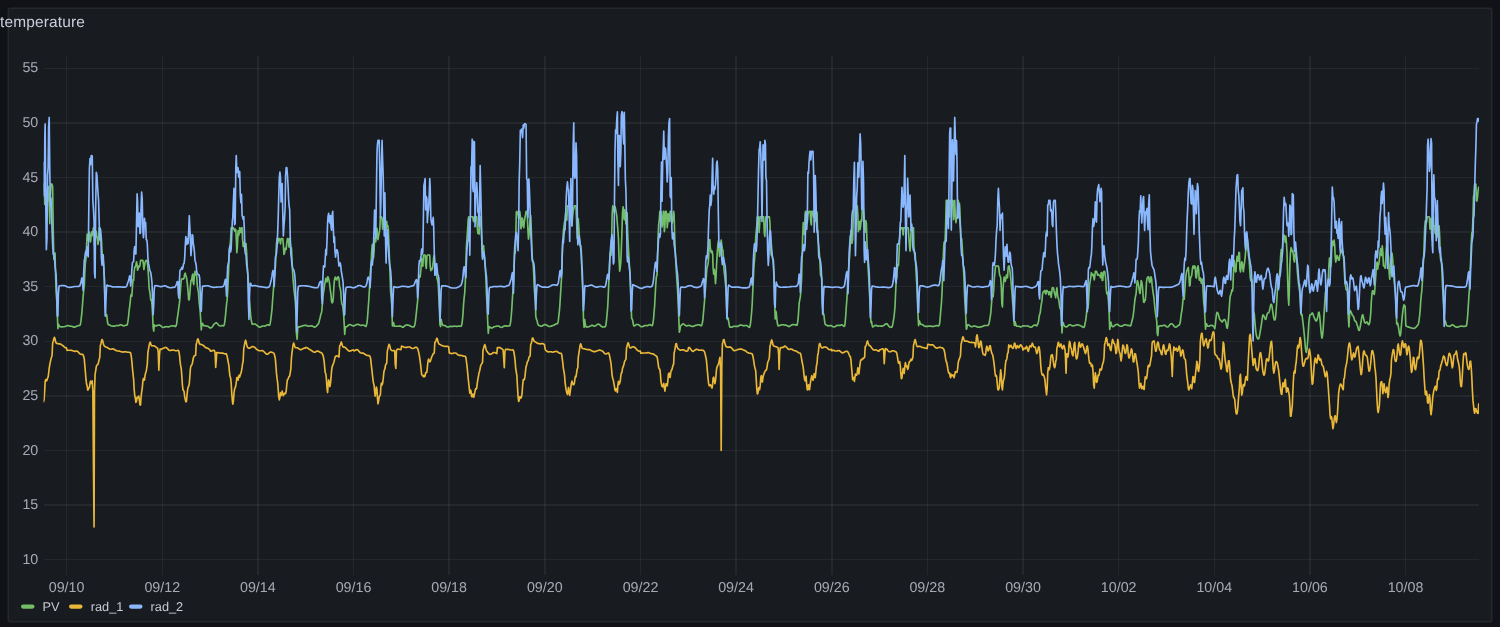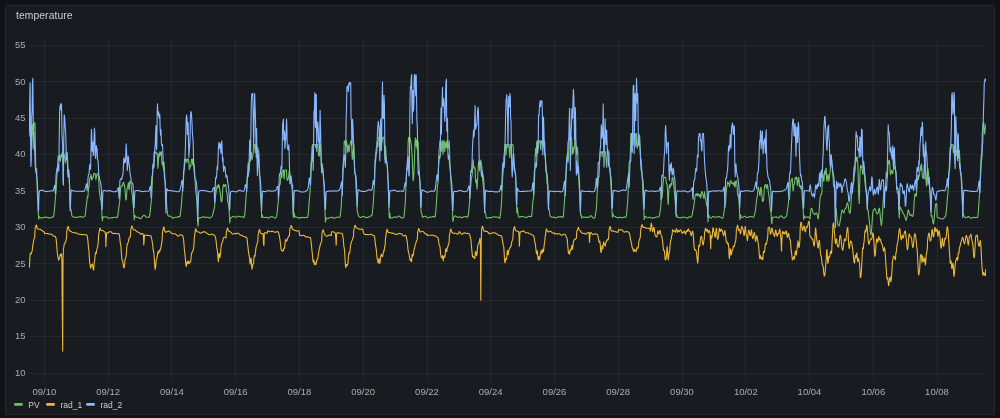--- a/index.html
+++ b/index.html
@@ -1,17 +1,17 @@
 <!DOCTYPE html>
 <html><head><meta charset="utf-8"><style>
 html,body{margin:0;padding:0;width:1000px;height:418px;background:#111217;overflow:hidden}
 *{box-sizing:border-box}
 .panel{position:absolute;left:5px;top:5px;width:990px;height:410px;background:#181b1f;
 border:1px solid #25272c;border-radius:2px}
-.title{position:absolute;left:16px;top:10px;font:500 10.3px "Liberation Sans",sans-serif;color:#ccccdc;letter-spacing:.1px}
+.title{position:absolute;left:0;top:10px;font:500 10.3px "Liberation Sans",sans-serif;color:#ccccdc;letter-spacing:.1px}
 svg{position:absolute;left:0;top:0}
 .grid line{stroke:rgba(204,204,220,0.07);stroke-width:1}
 .axis text{font:9.5px "Liberation Sans",sans-serif;fill:rgba(204,204,220,0.8)}
 .leg text{font:8.5px "Liberation Sans",sans-serif;fill:rgba(212,213,222,0.95)}
 </style></head><body>
 <div class="panel"></div>
 <div class="title">temperature</div>
 <svg width="1000" height="418" viewBox="0 0 1000 418">
 <defs>
       <clipPath id="c">

